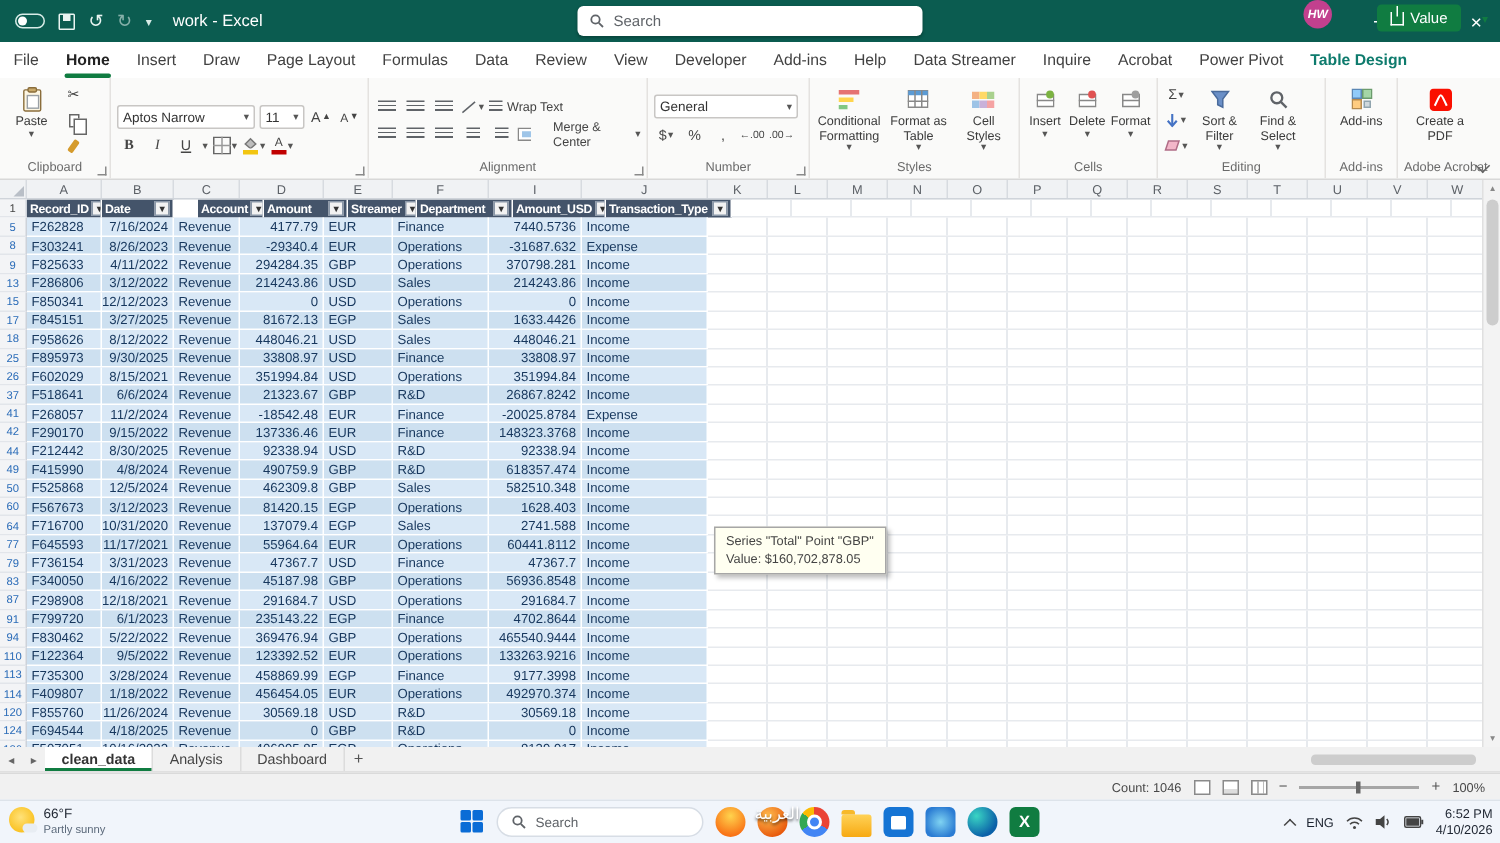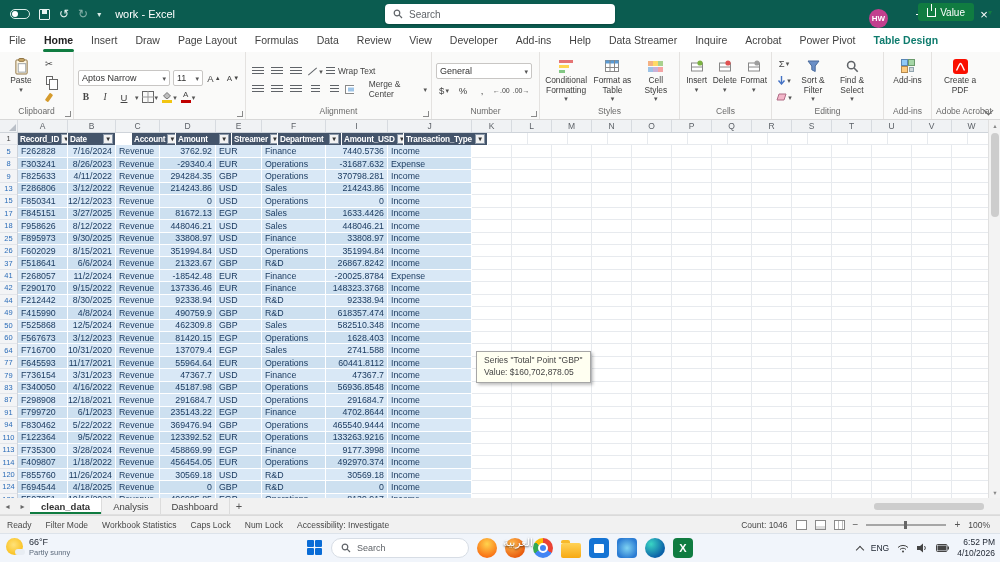--- a/index.html
+++ b/index.html
@@ -13,21 +13,21 @@
 .qa{display:flex;align-items:center;gap:9px;padding:0 10px;}
 .toggle{width:20px;height:10px;border:1px solid #d8ece7;border-radius:5px;position:relative;}
 .toggle::after{content:"";position:absolute;left:1px;top:1px;width:6px;height:6px;background:#fff;border-radius:50%;}
 .floppy{width:11px;height:11px;border:1px solid #eaf5f2;border-radius:1px;position:relative;}
 .floppy::after{content:"";position:absolute;top:0;left:2px;width:5px;height:4px;background:#eaf5f2;}
 .tb-glyph{font-size:12px;color:#eaf5f2;line-height:1;}
 .tb-glyph.dim{opacity:.55;}
 .tb-caret{font-size:8px;color:#d8ece7;}
 .tb-title{font-size:11px;margin-left:4px;color:#fff;}
 .tb-search{position:absolute;left:385px;top:4px;width:230px;height:20px;background:#fff;border-radius:4px;display:flex;align-items:center;gap:6px;padding:0 8px;color:#5f6368;box-shadow:0 1px 2px rgba(0,0,0,.25);}
-.tb-right{position:absolute;right:0;top:0;height:28px;display:flex;align-items:flex-end;}
+.tb-right{position:absolute;right:0;top:0;height:28px;display:flex;align-items:flex-start;font-style:italic;}
 .avatar{width:19px;height:19px;border-radius:50%;background:#c2408e;color:#fff;font-size:8px;font-weight:bold;display:flex;align-items:center;justify-content:center;margin-right:16px;}
 .winbtn{width:32px;height:28px;display:flex;align-items:center;justify-content:center;color:#fff;}
 .winbtn .bar{width:9px;height:1px;background:#fff;}
 .winbtn .box{width:8px;height:8px;border:1px solid #fff;}
 .winbtn.close{font-size:13px;}
 
 
 .tabrow{position:absolute;top:28px;left:0;right:0;height:24px;background:#fff;display:flex;align-items:stretch;}
 .rtab{padding:0 9px;font-size:10.5px;color:#424242;display:flex;align-items:center;position:relative;white-space:nowrap;}
 .rtab.active{font-weight:bold;color:#222;}
@@ -594,21 +594,21 @@
             <span class="hlabel">Transaction_Type</span>
             <span class="fbtn">▾</span>
           </div>
           <div class="filler"></div>
         </div>
         <div class="grow b0">
           <div class="rn">5</div>
           <div class="cell" style="width: 50px;">F262828</div>
           <div class="cell right" style="width: 48px;">7/16/2024</div>
           <div class="cell" style="width: 44px;">Revenue</div>
-          <div class="cell right" style="width: 56px;">3762.92</div>
+          <div class="cell right" style="width: 56px;">4177.79</div>
           <div class="cell" style="width: 46px;">EUR</div>
           <div class="cell" style="width: 64px;">Finance</div>
           <div class="cell right" style="width: 62px;">7440.5736</div>
           <div class="cell" style="width: 84px;">Income</div>
           <div class="filler"></div>
         </div>
         <div class="grow b1">
           <div class="rn">8</div>
           <div class="cell" style="width: 50px;">F303241</div>
           <div class="cell right" style="width: 48px;">8/26/2023</div>
@@ -966,28 +966,20 @@
         <div class="stab">Analysis</div>
         <div class="stab">Dashboard</div>
       </div>
     <span class="addtab">+</span>
     <div class="hscroll">
         <span class="hthumb"></span>
       </div>
   </div>
 
   <div class="statusbar">
-    <div style="display:flex;align-items:center">
-        <div class="sitem">Ready</div>
-        <div class="sitem">Filter Mode</div>
-        <div class="sitem">Workbook Statistics</div>
-        <div class="sitem">Caps Lock</div>
-        <div class="sitem">Num Lock</div>
-        <div class="sitem">Accessibility: Investigate</div>
-      </div>
     <div class="sright">
       <span>Count: 1046</span>
       <span class="viewbtn"></span>
       <span class="viewbtn v2"></span>
       <span class="viewbtn v3"></span>
       <span class="zbtn">−</span>
       <span class="ztrack">
           <span class="zknob"></span>
         </span>
       <span class="zbtn">+</span>

